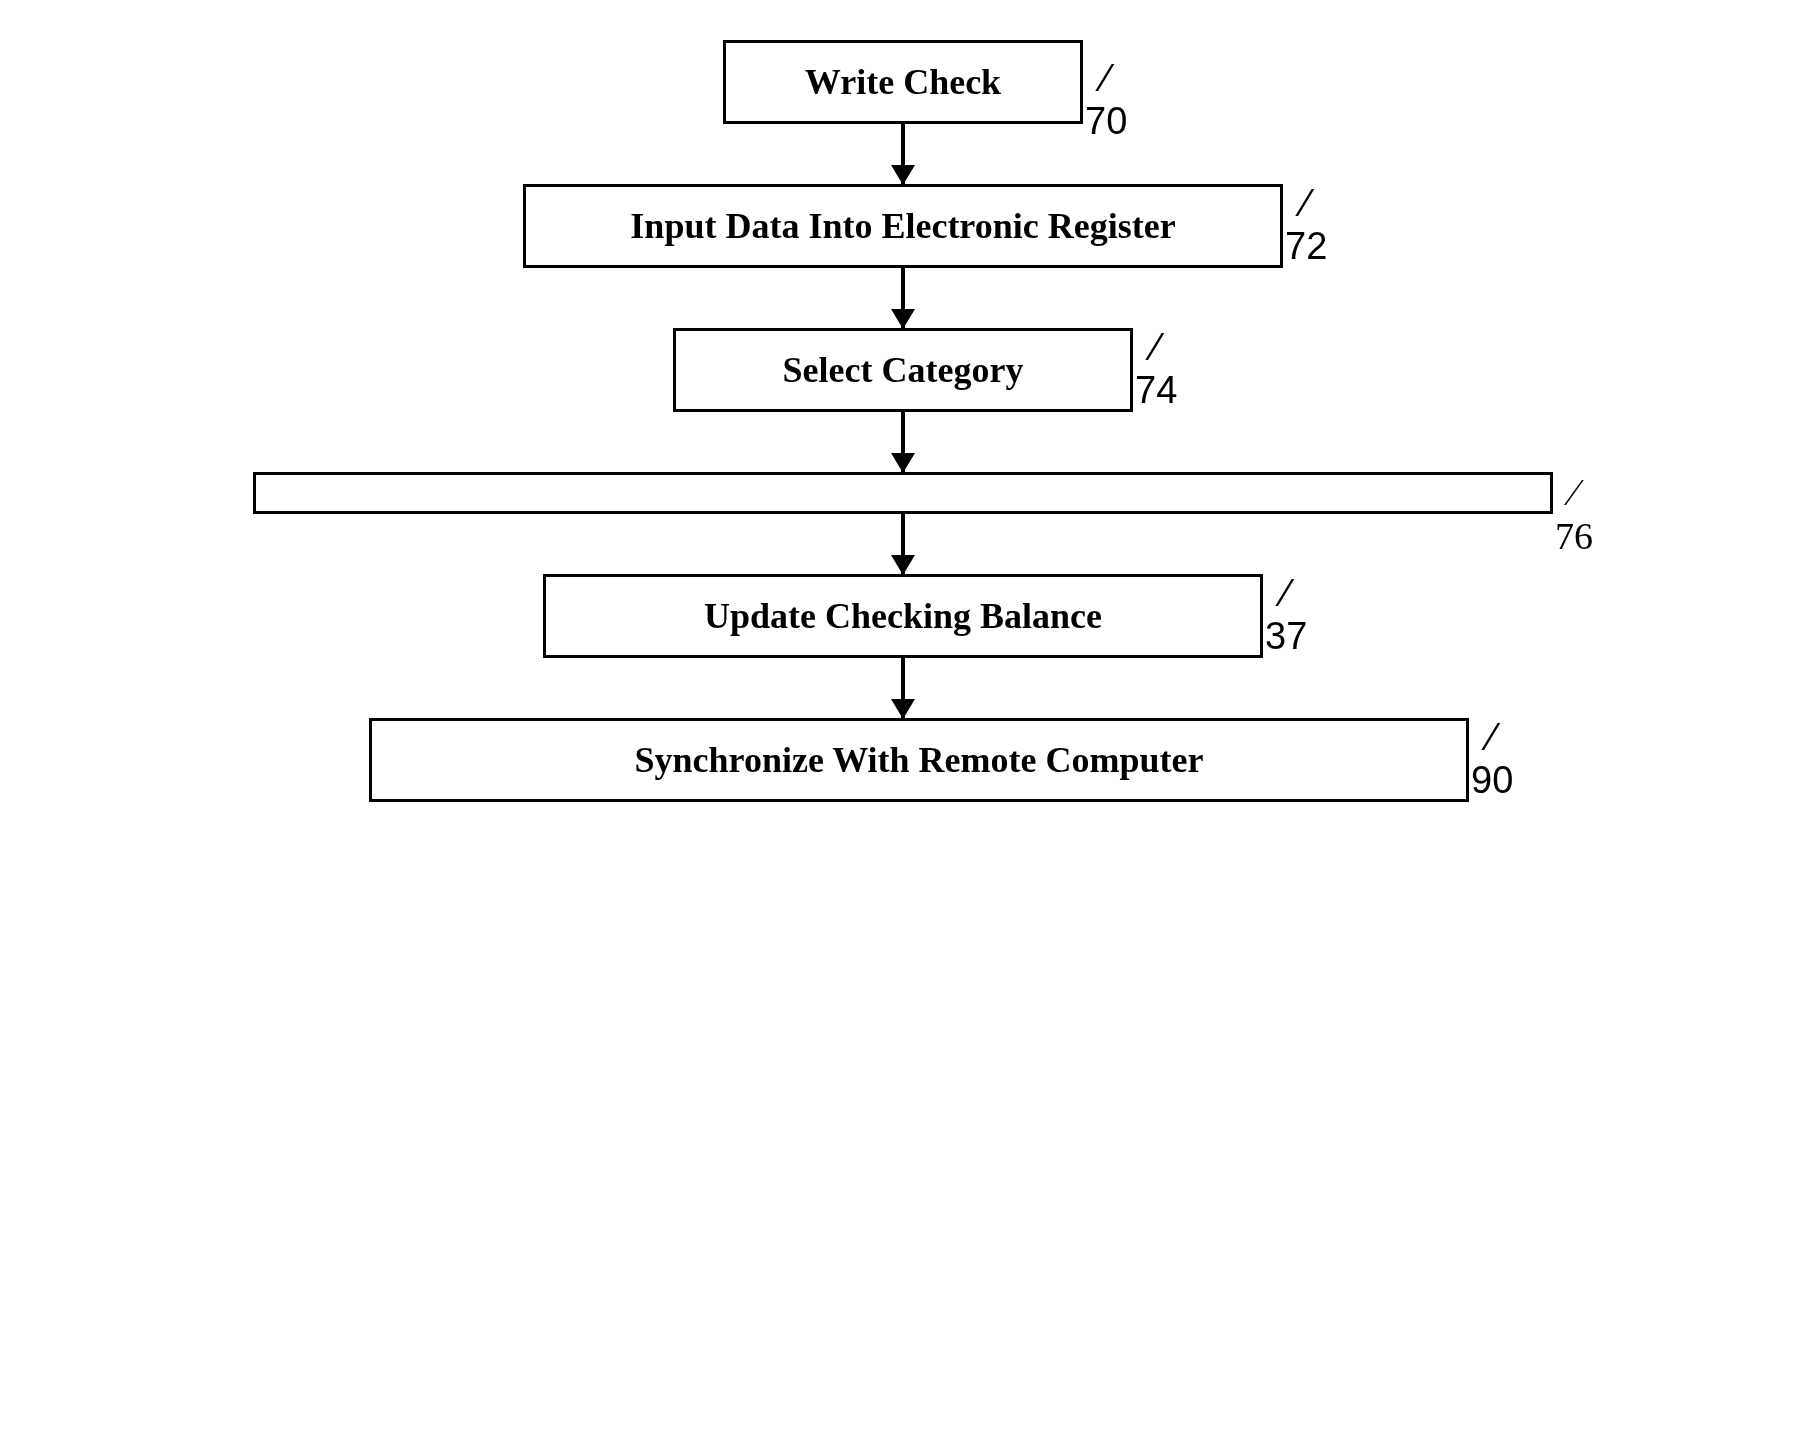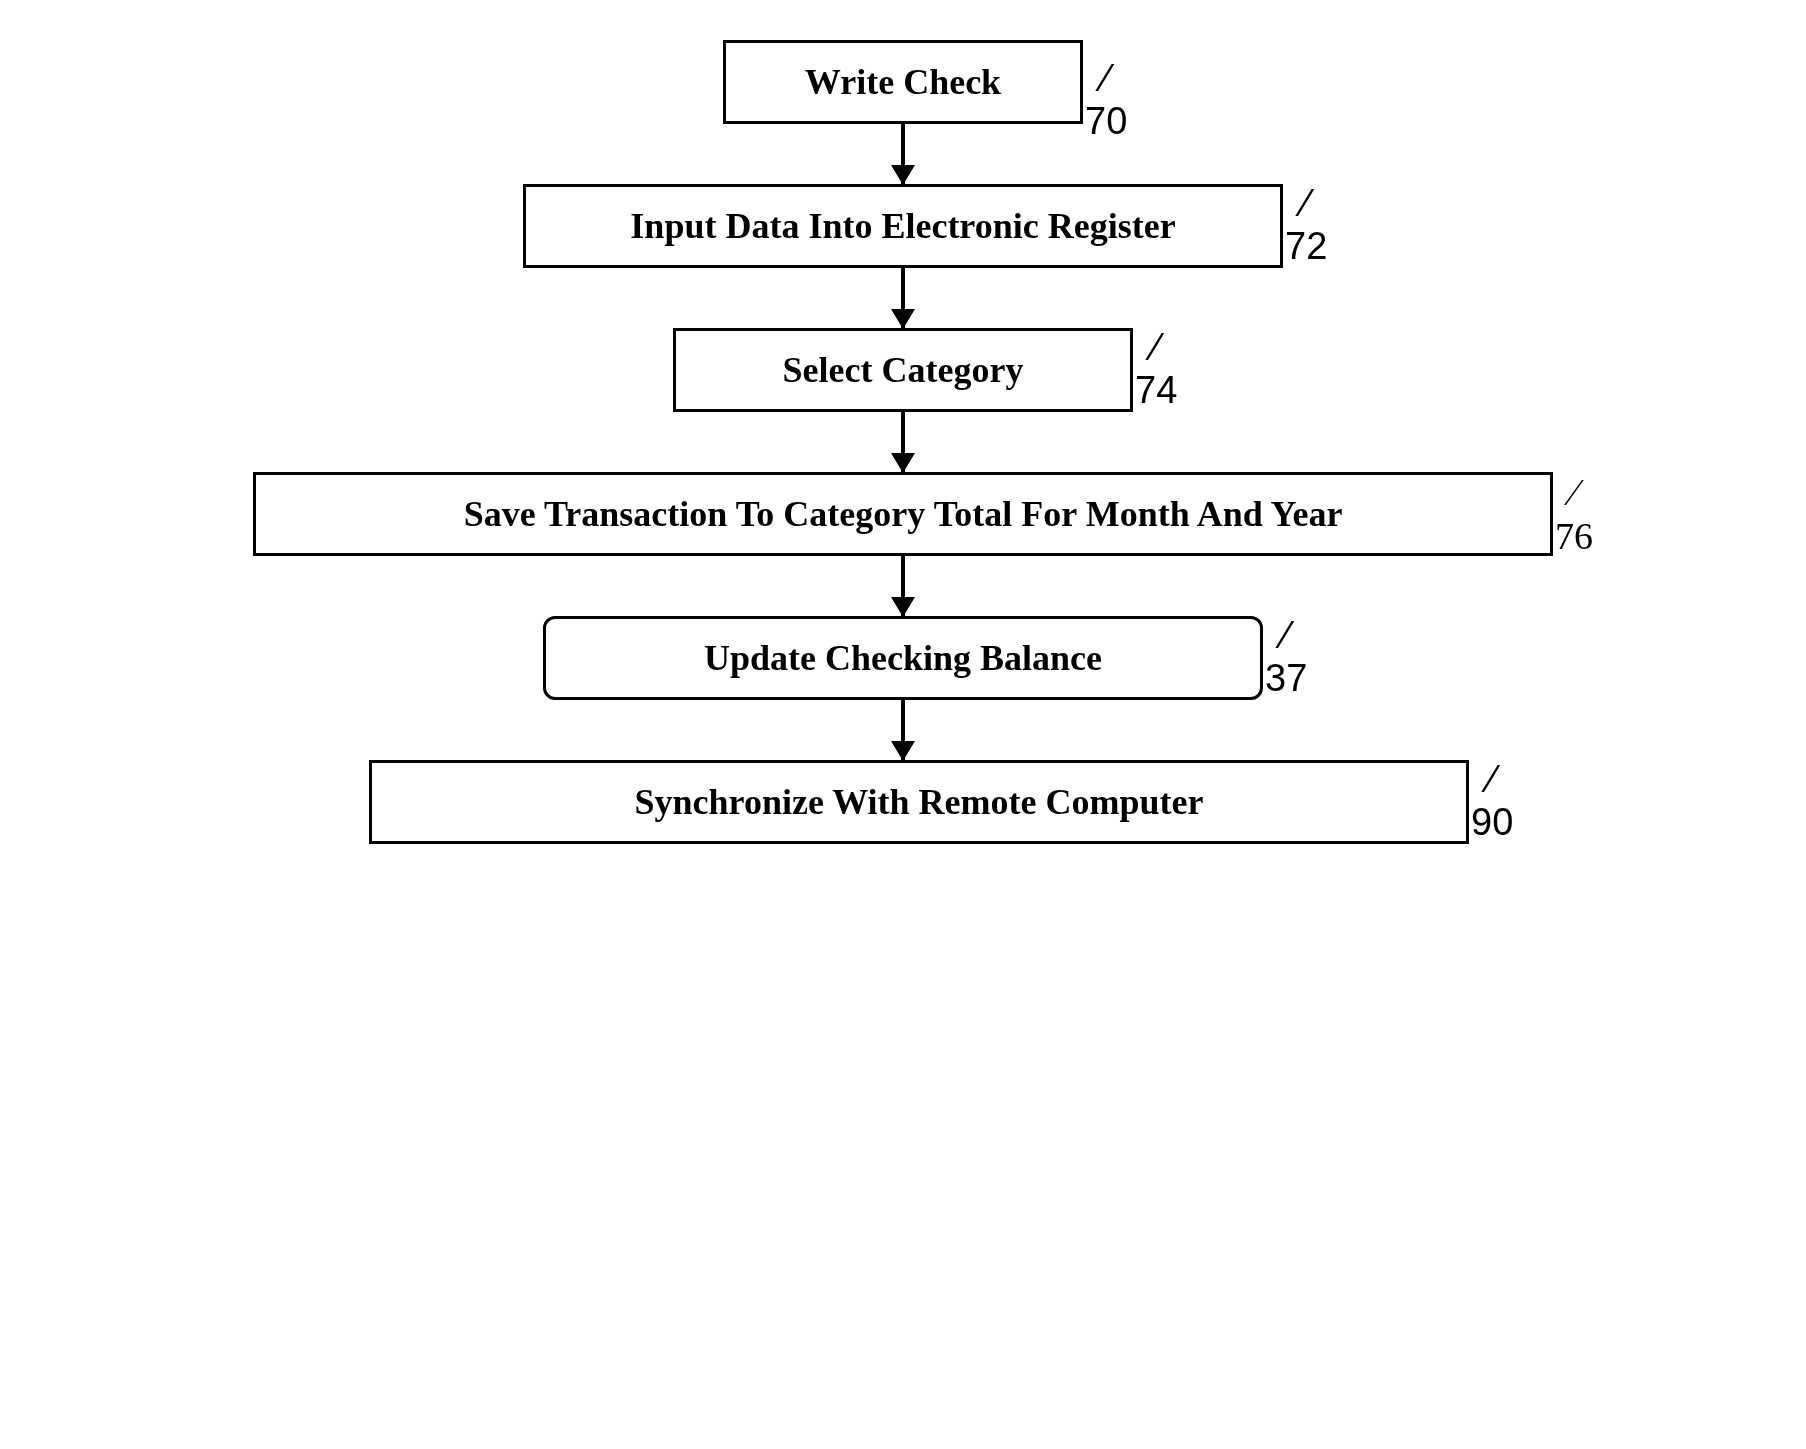--- a/index.html
+++ b/index.html
@@ -153,29 +153,28 @@
     <div class="box" style="width:460px; padding:18px 20px; font-size:36px; font-weight:bold; position:relative;">
       <span>Select Category</span>
       <span class="ref-number handwritten" style="top:-5px; left:calc(100% + 5px); transform:none;">⁄ 74</span>
     </div>
   </div>
 
   <div class="arrow-down"></div>
 
   <div class="flow-item">
     <div class="box box-large" style="position:relative;">
-      <span>Save Transaction To Category Total For Month And Year</span>
       <span class="ref-number handwritten" style="top:-5px; left:calc(100% + 5px); transform:none;font-family:Liberation Serif, serif;">⁄ 76</span>
     </div>
   </div>
 
   <div class="arrow-down"></div>
 
   <div class="flow-item">
-    <div class="box box-medium2" style="position:relative;border-radius:12px;">
+    <div class="box box-medium2" style="position:relative;">
       <span>Update Checking Balance</span>
       <span class="ref-number handwritten" style="top:-5px; left:calc(100% + 5px); transform:none;">⁄ 37</span>
     </div>
   </div>
 
   <div class="arrow-down"></div>
 
   <div class="flow-item">
     <div class="box box-large2" style="position:relative;">
       <span>Synchronize With Remote Computer</span>

